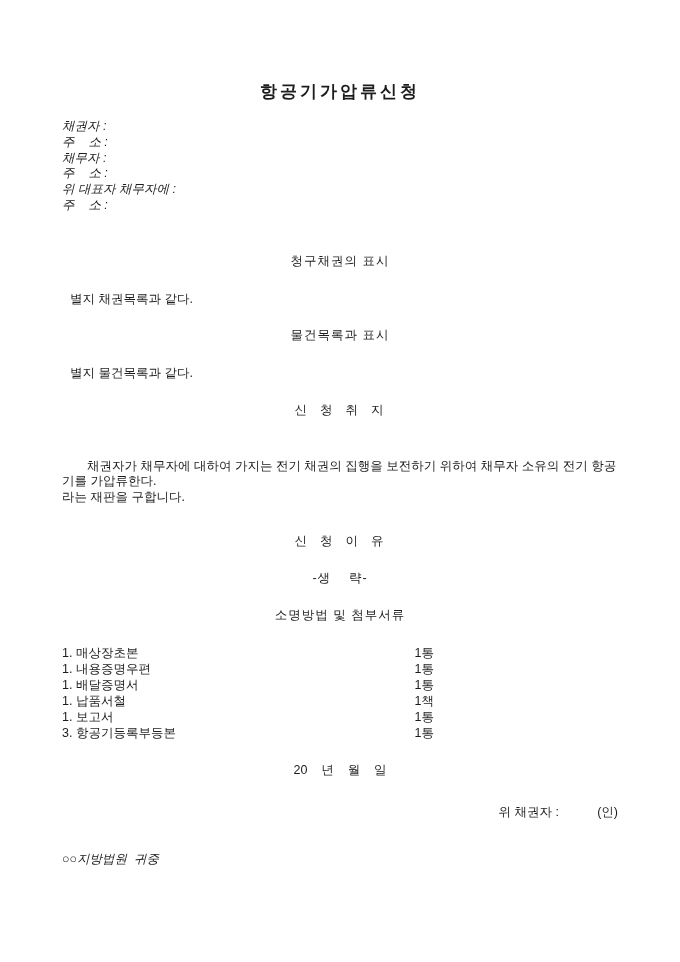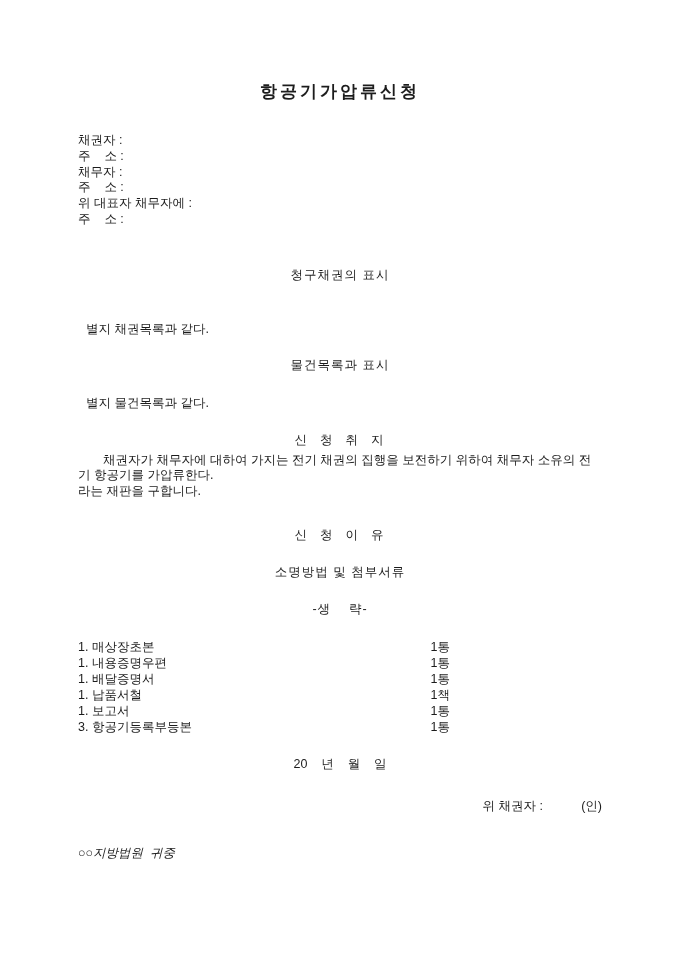--- a/index.html
+++ b/index.html
@@ -11,55 +11,56 @@
     position: relative;
     width: 680px;
     height: 962px;
     margin: 0 auto;
     background: #ffffff;
     color: #1c1c1c;
     font-family: "Liberation Sans", "DejaVu Sans", sans-serif;
     font-size: 12.5px;
     line-height: 15.8px;
     box-sizing: border-box;
-    padding: 0 78px;
+    padding: 0 62px;
     overflow: hidden;
   }
   .pre { white-space: pre; }
 
   .title {
     margin: 0;
     padding-top: 82px;
     text-align: center;
     font-size: 17px;
     font-weight: bold;
     letter-spacing: 3px;
     line-height: 20px;
   }
 
   .parties {
-    margin-top: 31px;
+    margin-top: 17px;
+    font-style: italic;
   }
   .party-line {
     white-space: pre;
   }
 
   .center-heading {
     text-align: center;
     letter-spacing: 1px;
     white-space: pre;
   }
   .sec-claim-heading    { margin-top: 40px; }
-  .sec-claim-body       { margin-top: 38px; padding-left: 8px; }
+  .sec-claim-body       { margin-top: 22px; padding-left: 8px; }
   .sec-aircraft-heading { margin-top: 21px; }
   .sec-aircraft-body    { margin-top: 22px; padding-left: 8px; }
   .sec-purpose-heading  { margin-top: 21px; letter-spacing: 2px; }
 
   .purpose-paragraph {
-    margin-top: 4px;
+    margin-top: 40px;
     text-indent: 25px;
     line-height: 15.5px;
   }
   .purpose-tail {
     line-height: 15.5px;
   }
 
   .sec-reason-heading { margin-top: 29px; letter-spacing: 2px; }
   .sec-reason-body    { margin-top: 21px; letter-spacing: 1px; }
   .sec-attach-heading { margin-top: 21px; }
@@ -108,23 +109,23 @@
   <div class="sec-claim-body">별지 채권목록과 같다.</div>
 
   <div class="center-heading sec-aircraft-heading">물건목록과 표시</div>
   <div class="sec-aircraft-body">별지 물건목록과 같다.</div>
 
   <div class="center-heading sec-purpose-heading">신  청  취  지</div>
   <p class="purpose-paragraph" style="margin-bottom:0;">채권자가 채무자에 대하여 가지는 전기 채권의 집행을 보전하기 위하여 채무자 소유의 전기 항공기를 가압류한다.</p>
   <div class="purpose-tail">라는 재판을 구합니다.</div>
 
   <div class="center-heading sec-reason-heading">신  청  이  유</div>
+  <div class="center-heading sec-reason-body">-생    략-</div>
+
   <div class="center-heading sec-attach-heading">소명방법 및 첨부서류</div>
-
-  <div class="center-heading sec-reason-body">-생    략-</div>
 
   <div class="attachments">
     <div class="att-row">
       <span class="pre">1. 매상장초본</span>
       <span>1통</span>
     </div>
     <div class="att-row">
       <span class="pre">1. 내용증명우편</span>
       <span>1통</span>
     </div>

